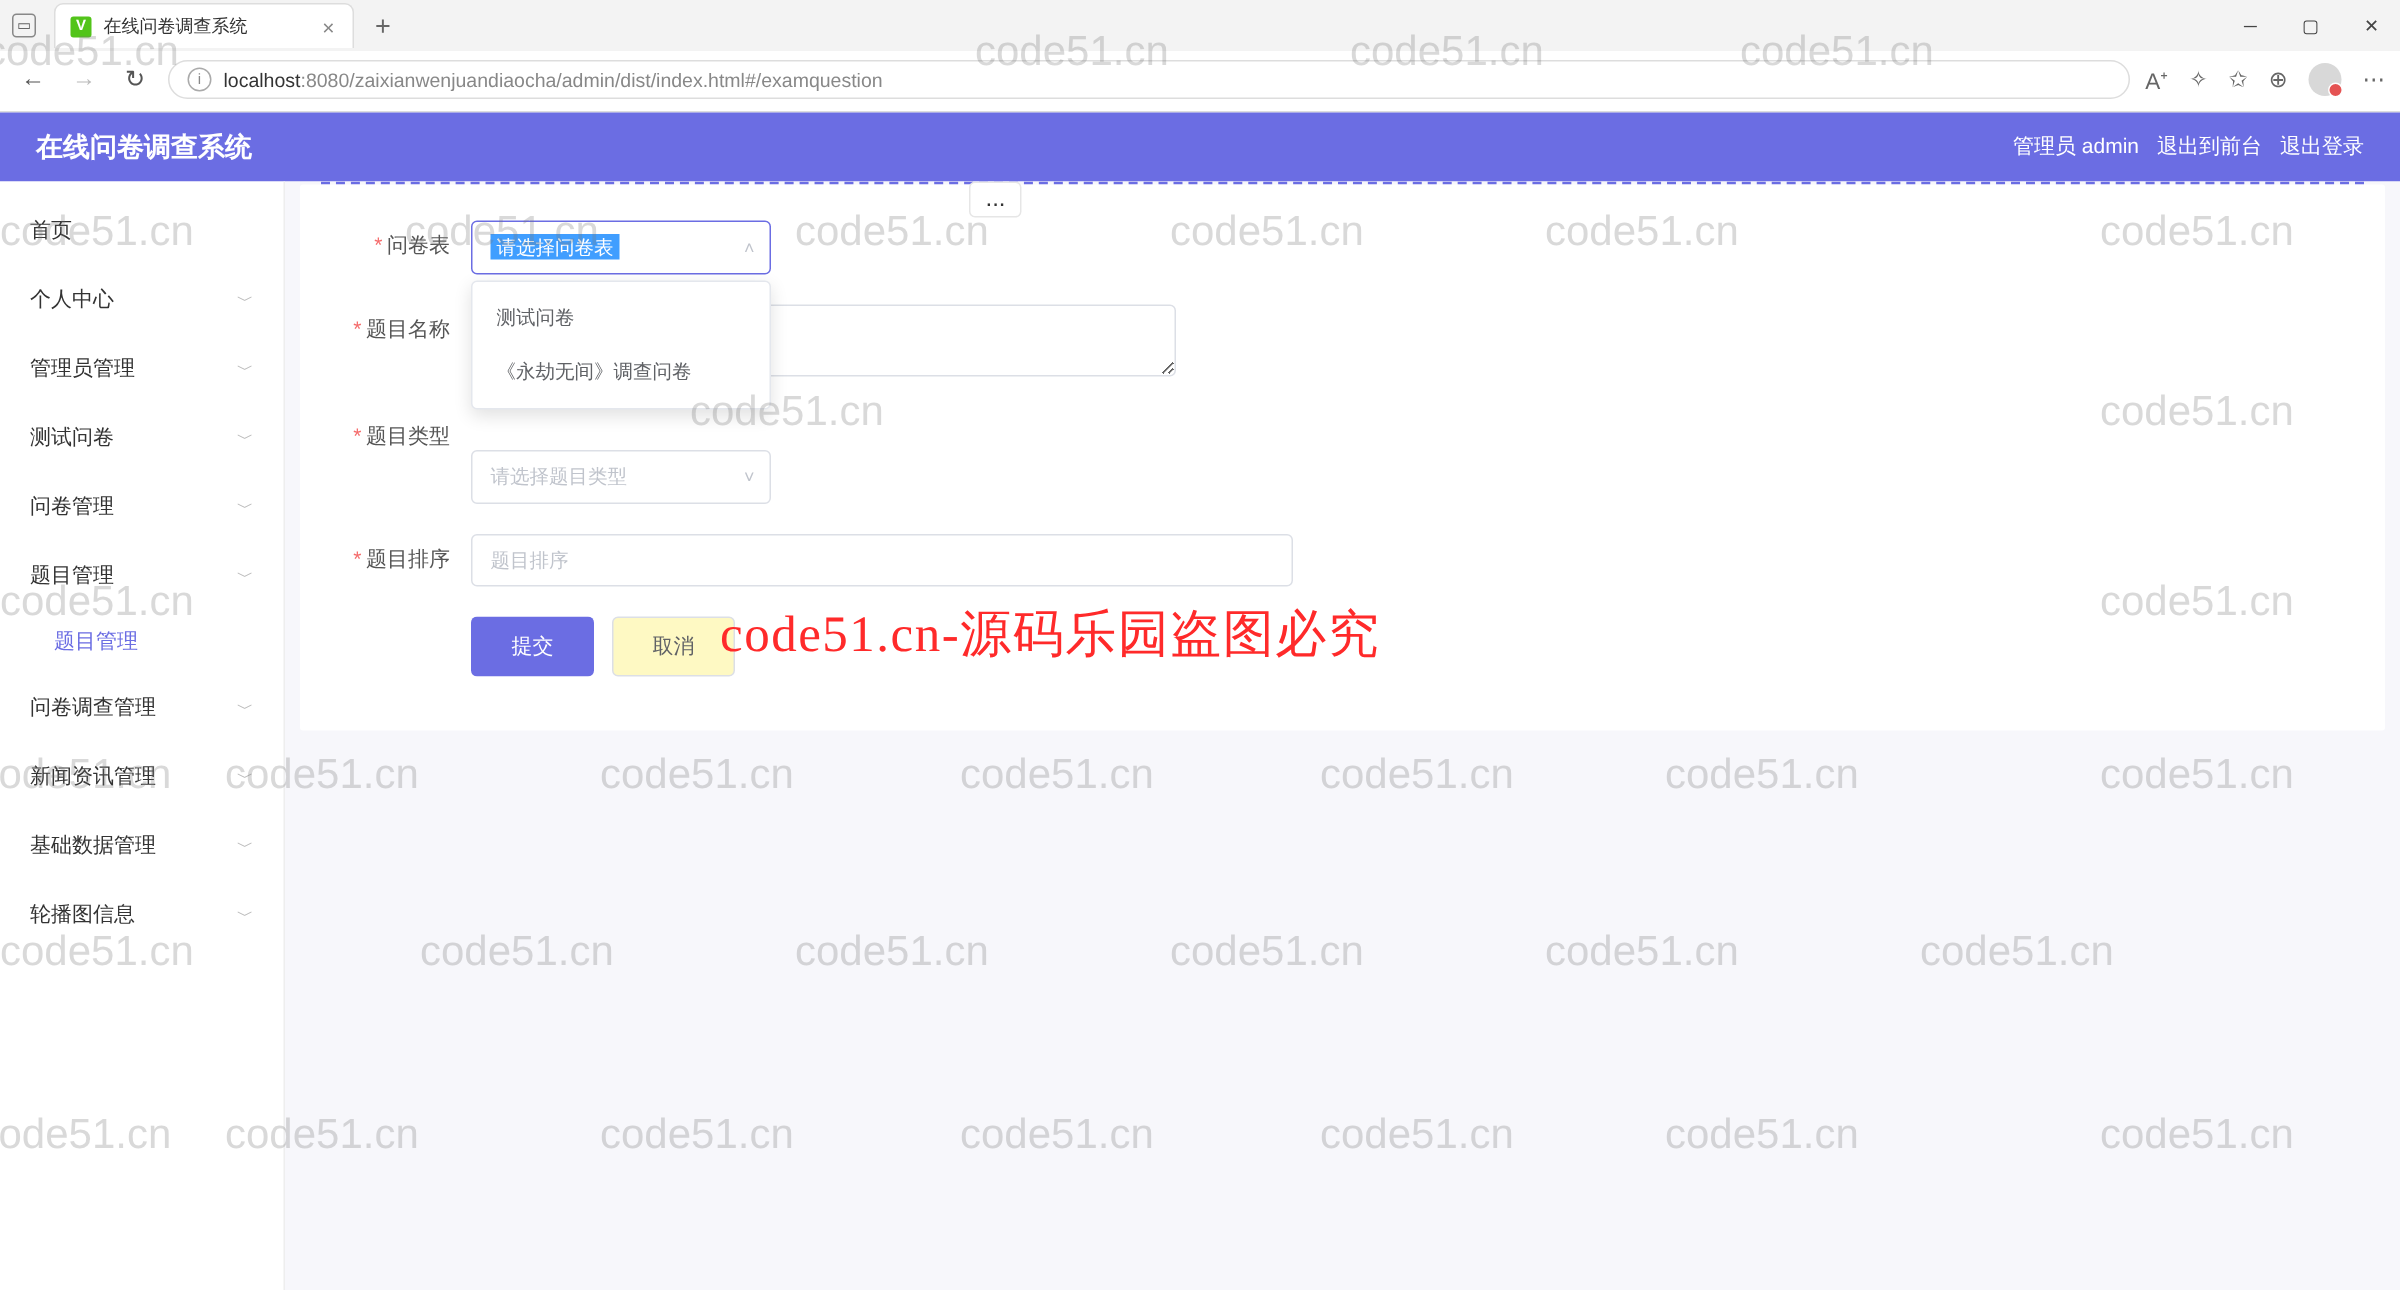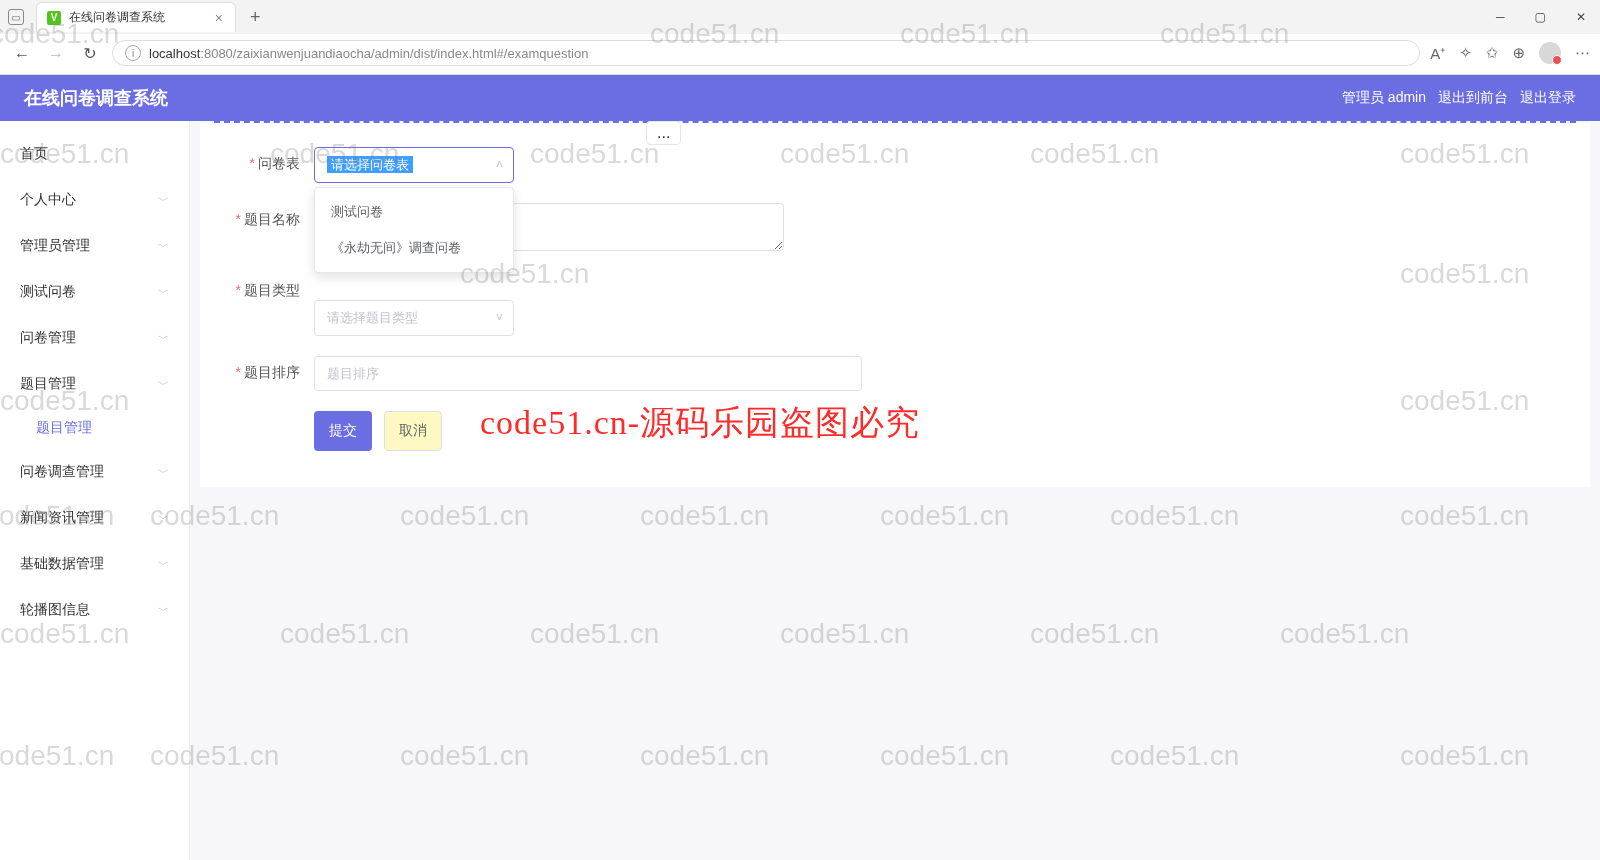--- a/index.html
+++ b/index.html
@@ -64,21 +64,21 @@
 .chevron-sel { position: absolute; right: 10px; top: 50%; transform: translateY(-50%); color: #c0c4cc; font-size: 12px; }
 
 .dropdown { position: absolute; top: 40px; left: 0; width: 200px; background: #fff; border: 1px solid #e4e7ed; border-radius: 4px; box-shadow: 0 4px 12px rgba(0,0,0,0.12); z-index: 10; padding: 6px 0; }
 .dropdown-item { padding: 9px 16px; font-size: 13px; color: #606266; cursor: pointer; }
 
 .textarea-box textarea { width: 470px; height: 48px; border: 1px solid #dcdfe6; border-radius: 4px; padding: 8px 12px; font-size: 13px; font-family: inherit; resize: both; color: #606266; }
 .input-box input { width: 548px; border: 1px solid #dcdfe6; border-radius: 4px; padding: 9px 12px; font-size: 13px; color: #606266; }
 .input-box input::placeholder, .textarea-box textarea::placeholder { color: #c0c4cc; }
 
 .btn-row { display: flex; gap: 12px; padding-left: 90px; margin-top: 18px; }
-.btn { padding: 10px 14px; border-radius: 4px; font-size: 14px; cursor: pointer; border: 1px solid transparent; }
+.btn { padding: 10px 26px; border-radius: 4px; font-size: 14px; cursor: pointer; border: 1px solid transparent; }
 .btn-primary { background: #6b6de3; color: #fff; }
 .btn-default { background: #fef9c3; color: #606266; border-color: #dcdfe6; }
 
 
 .watermark-layer { position: fixed; inset: 0; pointer-events: none; z-index: 50; }
 .wm { position: absolute; font-size: 28px; color: rgba(120,120,120,0.28); font-family: Arial, sans-serif; white-space: nowrap; }
 .wm-red { position: absolute; font-size: 34px; color: #ff2a2a; font-family: "SimSun", serif; font-weight: 500; white-space: nowrap; letter-spacing: 1px; }
 
 .tabs-icon-box { width:16px; height:16px; border:1px solid #888; border-radius:3px; display:inline-flex; align-items:center; justify-content:center; font-size:10px; color:#666; }
 </style>

